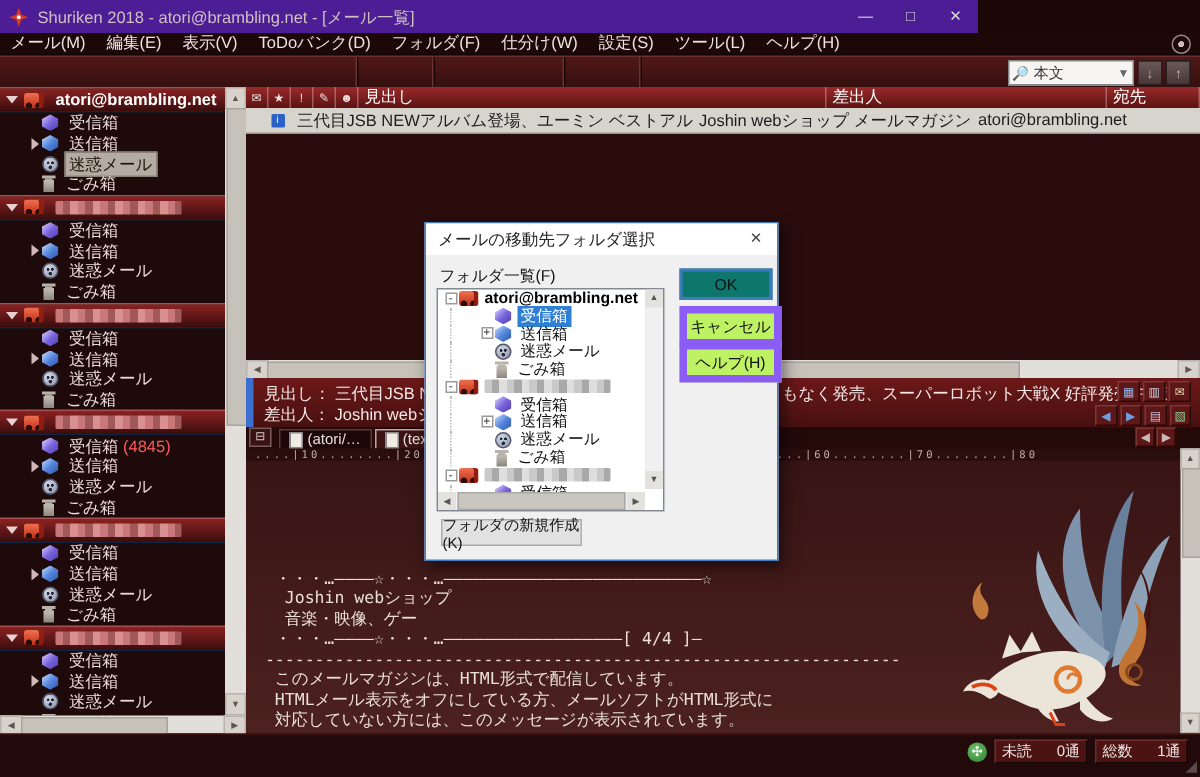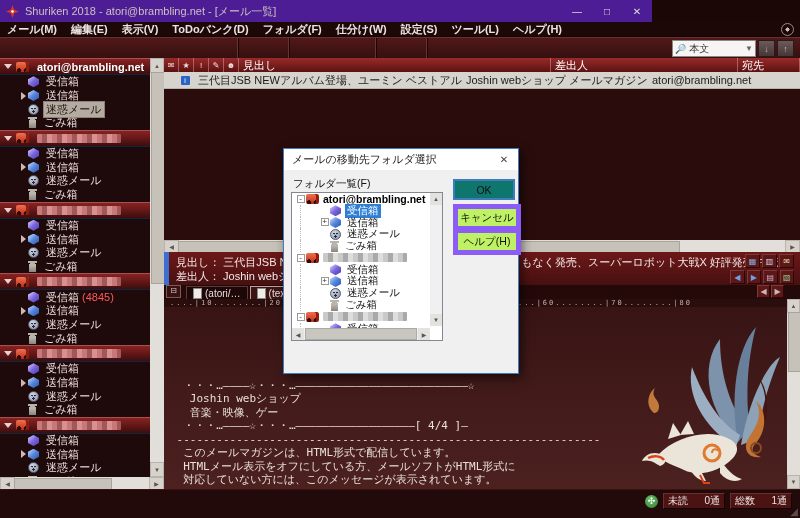--- a/index.html
+++ b/index.html
@@ -8,21 +8,21 @@
     -webkit-font-smoothing:antialiased;}
   .abs{position:absolute;}
   
   #titlebar{left:0;top:0;width:652px;height:22px;background:#4c1d95;display:flex;align-items:center;}
   #titlebar .ticon{margin:0 6px 0 6px;width:13px;height:13px;flex:none;}
   #titlebar .ttext{color:#cfc0c0;font-size:11px;}
   .wbtns{margin-left:auto;display:flex;height:22px;}
   .wbtn{width:30px;height:22px;display:flex;align-items:center;justify-content:center;color:#ddd;font-size:10px;}
   
   #menubar{left:0;top:22px;width:800px;height:14px;background:#1d0808;display:flex;align-items:center;border-bottom:1px solid #120404;}
-  .mitem{padding:0 7px;color:#ece2e2;font-size:11px;line-height:14px;font-weight:bold;}
+  .mitem{padding:0 7px;color:#ece2e2;font-size:11px;line-height:14px;}
   #pin{margin-left:auto;margin-right:6px;width:11px;height:11px;border:1px solid #9a8888;border-radius:50%;background:radial-gradient(circle at 50% 50%,#cdbcbc 25%,transparent 27%);}
   
   #toolbar{left:0;top:37px;width:800px;height:21px;background:linear-gradient(#521818,#340f0f);display:flex;align-items:center;border-top:1px solid #683030;}
   .tgroup{display:flex;align-items:center;height:21px;padding:0 3px;}
   .tgroup + .tgroup{border-left:1px solid #1a0505;box-shadow:-1px 0 0 #6a3232;}
   .tbtn{display:flex;align-items:center;gap:3px;padding:1px 4px;color:#f2e8e8;font-size:11px;margin-top:45px;}
   .ticn{width:14px;height:12px;display:inline-flex;align-items:center;justify-content:center;font-size:11px;flex:none;}
   [data-kind="new-mail"]::before{content:"✉";color:#f2d9a0;}
   [data-kind="reply"]::before{content:"✉";color:#e8c890;}
   [data-kind="reply-all"]::before{content:"✉";color:#e0b880;}
@@ -702,15 +702,16 @@
       </div>
       <div id="dlg-tree-hsb">
         <div class="ar">◀</div>
         <div class="tthumb"></div>
         <div class="ar">▶</div>
       </div>
     </div>
     <div class="dbtn" id="btn-ok">OK</div>
     <div class="dbtn" id="btn-cancel">キャンセル</div>
     <div class="dbtn" id="btn-help">ヘルプ(H)</div>
+    <div id="btn-newfolder">フォルダの新規作成(K)</div>
   </div>
 
 </div>
 
 </body></html>

